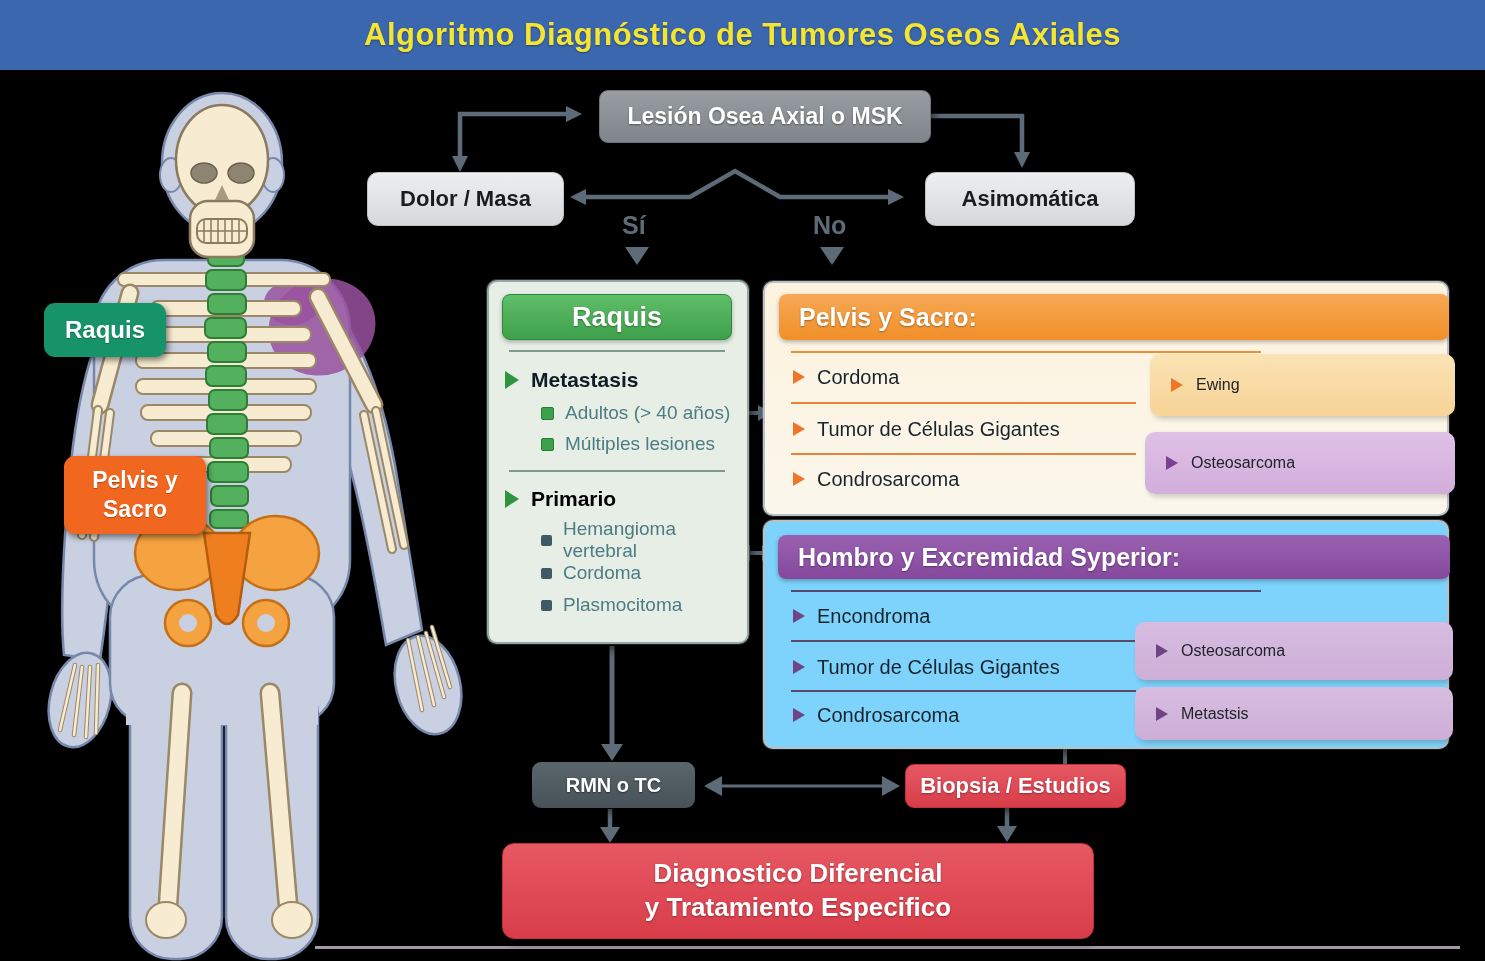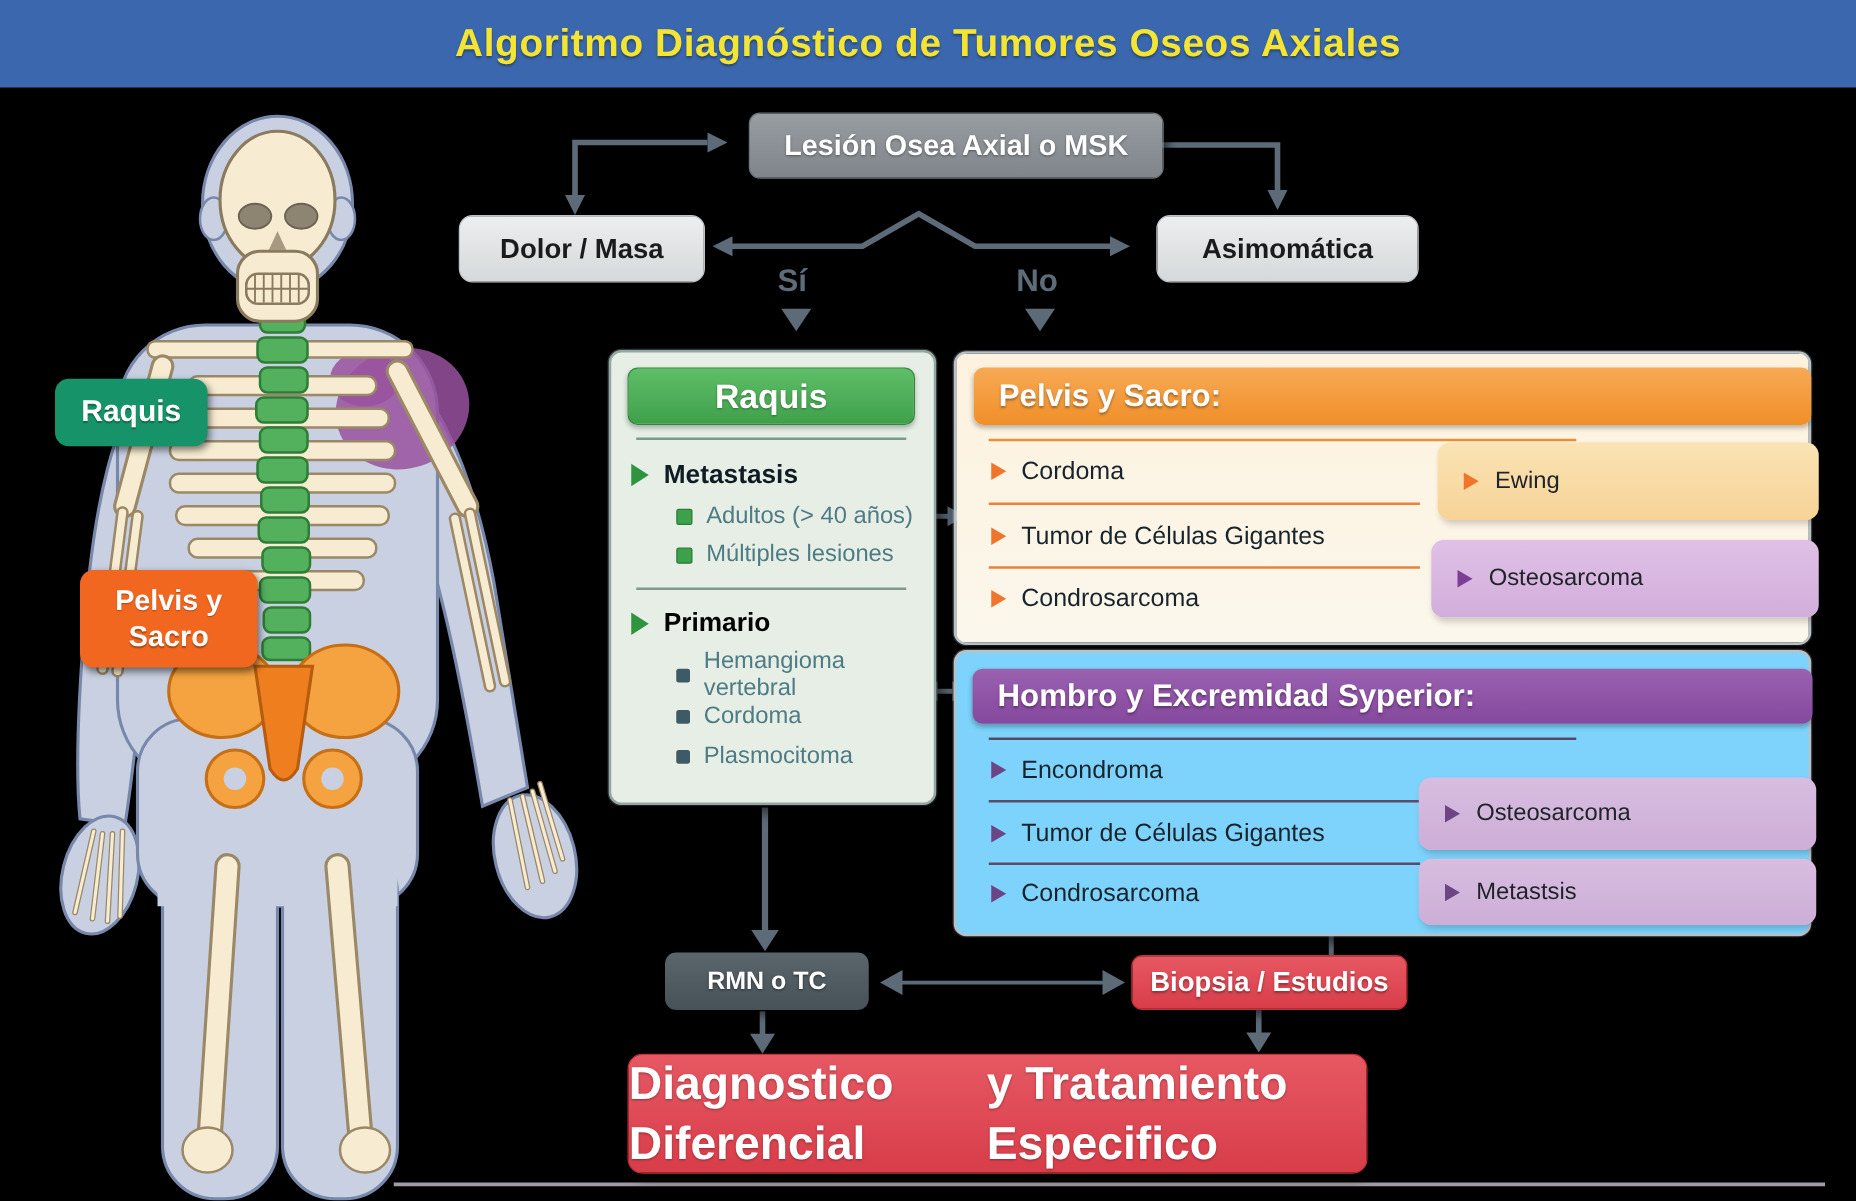--- a/index.html
+++ b/index.html
@@ -34,21 +34,21 @@
                 color:#fff;font-weight:bold;text-shadow:0 1px 2px rgba(0,0,0,.35);
                 box-shadow:0 2px 4px rgba(0,0,0,.28);}
   .row{position:absolute;display:flex;align-items:center;gap:12px;}
   .row .txt{white-space:nowrap;}
   .sep{position:absolute;height:2px;}
   .tri{width:0;height:0;border-top:9px solid transparent;border-bottom:9px solid transparent;flex:0 0 auto;}
   .tri.sm{border-top-width:7px;border-bottom-width:7px;}
   .sqb{width:11px;height:11px;border-radius:2px;flex:0 0 auto;}
   .subrow{position:absolute;display:flex;align-items:center;gap:11px;font-size:19px;color:#4d7c84;}
   .minibox{position:absolute;border-radius:10px;display:flex;align-items:center;gap:13px;
-           padding-left:21px;box-shadow:2px 3px 5px rgba(0,0,0,.18);font-size:19px;color:#20242a;}
+           padding-left:21px;box-shadow:2px 3px 5px rgba(0,0,0,.18);font-size:16px;color:#20242a;}
   .arrows{position:absolute;left:0;top:0;pointer-events:none;}
 </style>
 </head>
 <body>
 
 <div id="canvas">
 
   <div id="titlebar">
     <div class="t">Algoritmo Diagnóstico de Tumores Oseos Axiales</div>
   </div>
@@ -322,19 +322,19 @@
       <span>Metastsis</span>
     </div>
   </div>
 
   <div class="node slate" style="left:532px;top:762px;width:163px;height:46px;">
     <span>RMN o TC</span>
   </div>
   <div class="node red" style="left:905px;top:764px;width:219px;height:42px;font-size:22px;">
     <span>Biopsia / Estudios</span>
   </div>
-  <div class="node red" style="left:502px;top:843px;width:590px;height:94px;font-size:37px;
+  <div class="node red" style="left:502px;top:843px;width:590px;height:94px;font-size:26px;flex-direction:column;
               line-height:1.3;border-radius:12px;">
     <span>Diagnostico Diferencial</span>
     <span>y Tratamiento Especifico</span>
   </div>
 
 </div>
 
 </body></html>

